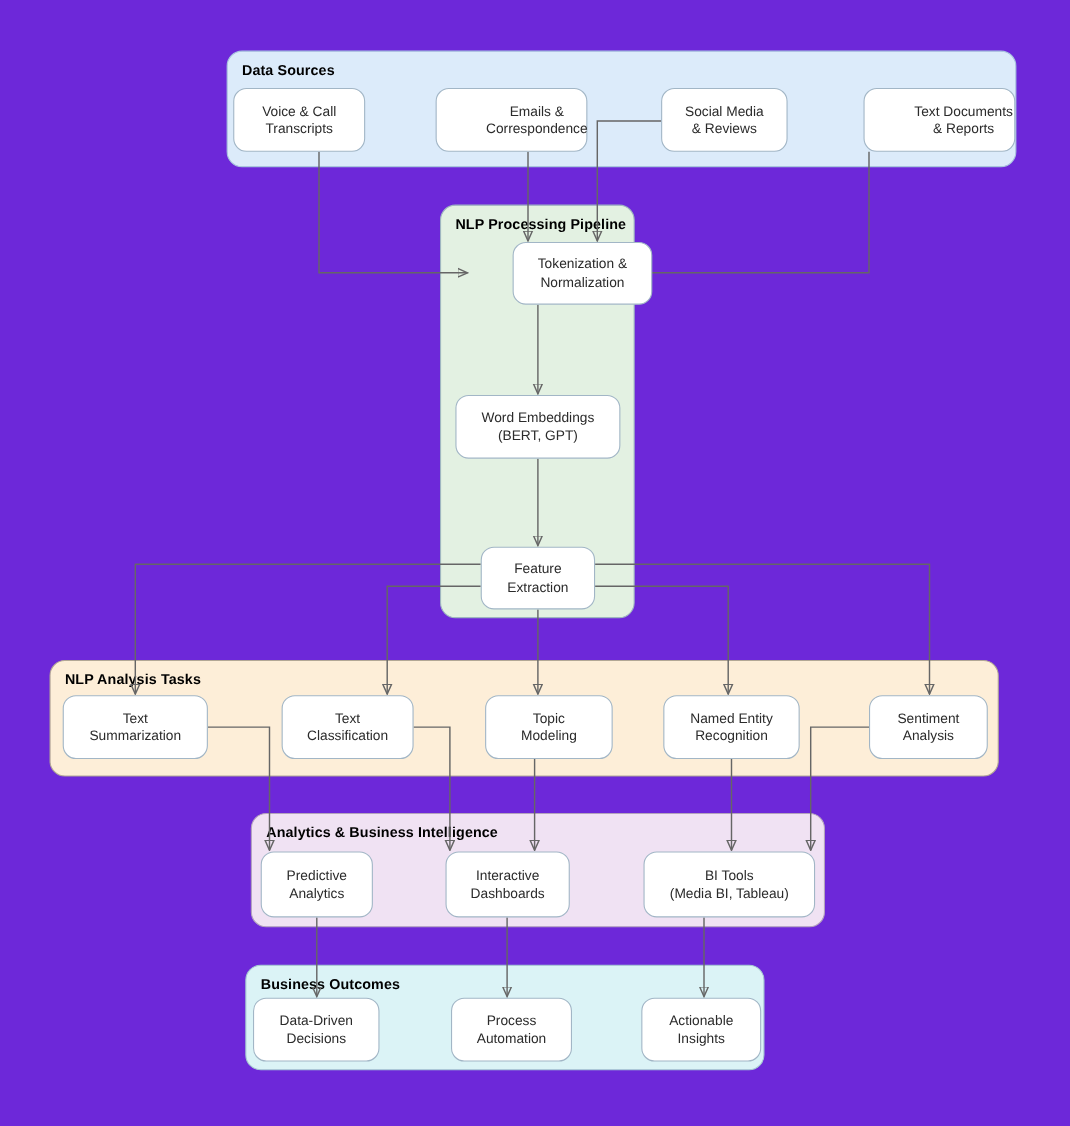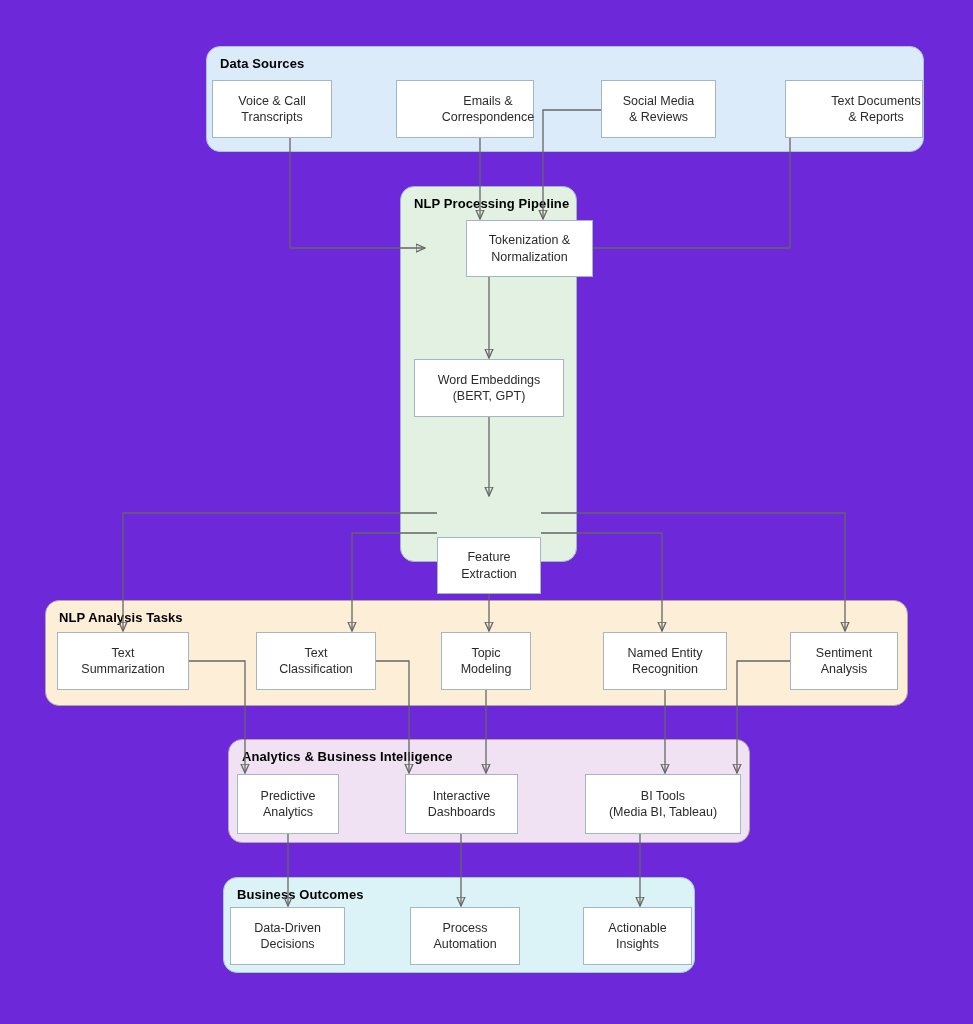--- a/index.html
+++ b/index.html
@@ -37,43 +37,43 @@
   }
   .edges path {
     fill: none;
     stroke: #666666;
     stroke-width: 1.3;
   }
   .node {
     position: absolute;
     background: #ffffff;
     border: 1px solid #a2b6c6;
-    border-radius: 0;
+    border-radius: 12px;
     display: flex;
     align-items: center;
     justify-content: center;
     text-align: center;
     white-space: pre-line;
     font-size: 12.5px;
     line-height: 1.3;
     color: #2b2b2b;
   }
   
   .node.voice    { left:212px; top:80px;  width:120px; height:58px; }
   .node.emails   { left:396px; top:80px;  width:138px; height:58px;padding-left:46px; }
   .node.social   { left:601px; top:80px;  width:115px; height:58px; }
   .node.textdocs { left:785px; top:80px;  width:138px; height:58px;padding-left:44px; }
   
   .node.tokenization { left:426px; top:220px; width:127px; height:57px;margin-left:40px; }
   .node.embeddings   { left:414px; top:359px; width:150px; height:58px; }
-  .node.features     { left:437px; top:497px; width:104px; height:57px;margin-top:40px; }
+  .node.features     { left:437px; top:497px; width:104px; height:57px; }
   
   .node.summarization  { left:57px;  top:632px; width:132px; height:58px; }
   .node.classification { left:256px; top:632px; width:120px; height:58px; }
-  .node.topic          { left:441px; top:632px; width:90px;  height:58px; }
+  .node.topic          { left:441px; top:632px; width:116px;  height:58px; }
   .node.ner            { left:603px; top:632px; width:124px; height:58px; }
   .node.sentiment      { left:790px; top:632px; width:108px; height:58px; }
   
   .node.predictive { left:237px; top:774px; width:102px; height:60px; }
   .node.dashboards { left:405px; top:774px; width:113px; height:60px; }
   .node.bitools    { left:585px; top:774px; width:156px; height:60px; }
   
   .node.decisions  { left:230px; top:907px; width:115px; height:58px; }
   .node.automation { left:410px; top:907px; width:110px; height:58px; }
   .node.insights   { left:583px; top:907px; width:109px; height:58px; }

